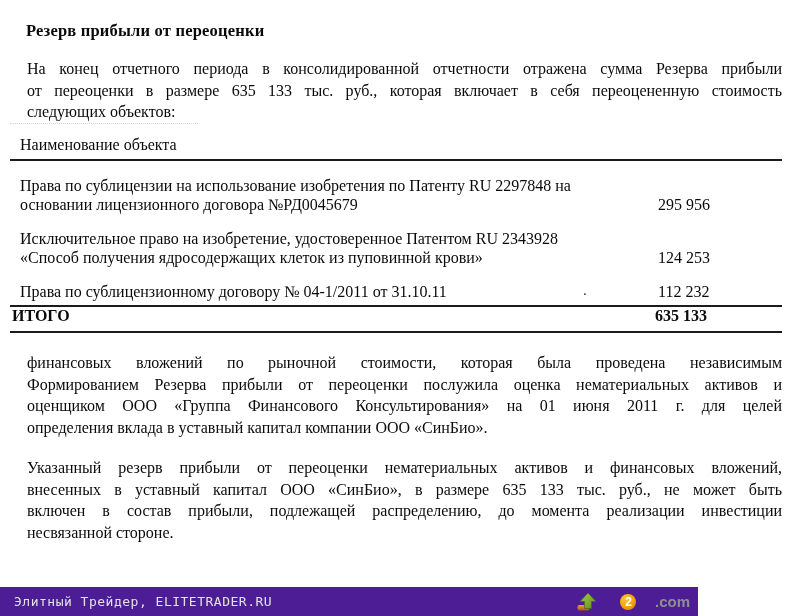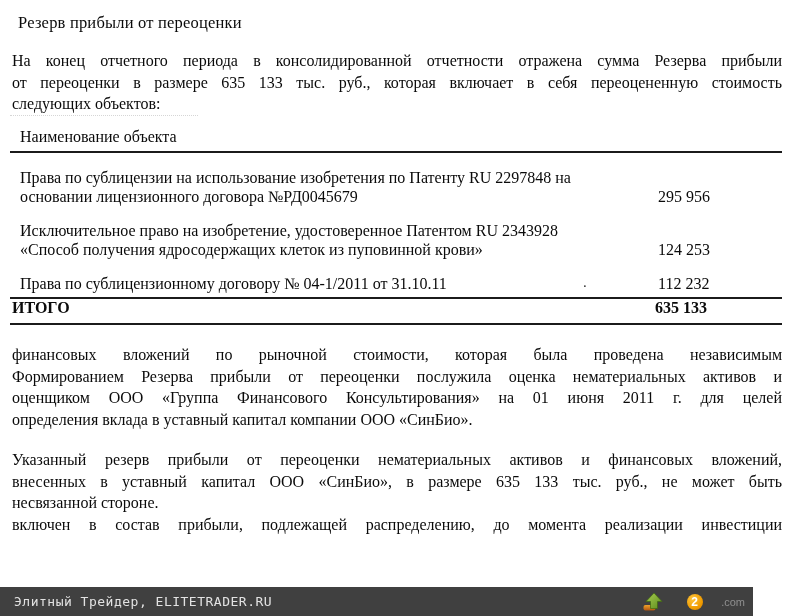--- a/index.html
+++ b/index.html
@@ -1,22 +1,22 @@
 <!DOCTYPE html>
 <html><head>
 <meta charset="utf-8">
 <style>
   html,body{margin:0;padding:0;}
   body{
     width:797px;height:616px;position:relative;overflow:hidden;background:#ffffff;
     font-family:"Liberation Serif","DejaVu Serif",serif;color:#0a0a0a;
   }
   .page{padding:5px 15px 0 10px;}
-  .doc-title{font-size:16.5px;font-weight:normal;margin:8px;letter-spacing:0.2px;}
-  .para{margin:17px 0 0 2px;font-size:16px;line-height:21.5px;}
+  .doc-title{font-size:16.5px;font-weight:bold;margin:16px;letter-spacing:0.2px;}
+  .para{margin:17px 0 0 17px;font-size:16px;line-height:21.5px;}
   .para.p2{margin-top:19px;}
   .pl{display:block;text-align:left;}
   .pl.j{text-align:justify;text-align-last:justify;}
   .tbl{margin-top:12px;position:relative;}
   .artifact-line{position:absolute;top:-12px;left:0;width:188px;border-top:1px dotted #d6d6d6;}
   .trow{display:flex;align-items:flex-end;}
   .trow.head{align-items:flex-start;}
   .cell-name{flex:0 0 585px;box-sizing:border-box;padding-left:10px;white-space:pre-line;
              font-size:16px;line-height:18.5px;}
   .cell-val{flex:1;box-sizing:border-box;padding-left:63px;font-size:16px;line-height:18.5px;}
@@ -27,38 +27,38 @@
   .rule.mid{margin-top:3px;}
   .rule.bottom{margin-top:6px;}
   .trow.r1{margin-top:20px;}
   .trow.r2,.trow.r3,.trow.r4{margin-top:16px;}
   .trow.r4{position:relative;}
   .trow.total{font-weight:bold;}
   .total .cell-name{padding-left:2px;white-space:normal;}
   .total .cell-val{padding-left:60px;}
   .stray-dot{position:absolute;left:573px;bottom:3px;font-size:15px;color:#333;}
   .footer{
-    position:absolute;left:0;bottom:0;width:753px;height:29px;background:#404040;
+    position:absolute;left:0;bottom:0;width:698px;height:29px;background:#4c1d95;
     display:flex;align-items:center;justify-content:space-between;
     padding:0 8px 0 14px;box-sizing:border-box;
   }
   .footer-text{
     font-family:"DejaVu Sans Mono",monospace;font-size:13px;letter-spacing:0.5px;color:#e2e2e2;
   }
   .clip2net{display:flex;align-items:center;text-decoration:none;cursor:pointer;
     font-family:"Liberation Sans","DejaVu Sans",sans-serif;}
   .c2n-arrow{margin-right:4px;}
   .c2n-clip,.c2n-net{color:#ffffff;font-weight:bold;font-size:11px;margin-top:44px;}
   .c2n-two{
     width:16px;height:16px;border-radius:50%;margin:0 1px;
     background:radial-gradient(circle at 35% 30%,#ffc53d,#f09c00 62%,#d27a00);
     color:#ffffff;font-weight:bold;font-size:12px;line-height:16px;
     display:inline-flex;align-items:center;justify-content:center;
   }
-  .c2n-com{color:#8f8f8f;font-weight:normal;font-size:11px;margin-left:1px;}
+  .c2n-com{color:#8f8f8f;font-weight:bold;font-size:15px;margin-left:1px;}
 </style>
 </head>
 <body>
 
 <div class="page">
 
   <h1 class="doc-title">Резерв прибыли от переоценки</h1>
 
   <p class="para">
     <span class="pl j">На конец отчетного периода в консолидированной отчетности отражена сумма Резерва прибыли</span>
@@ -104,22 +104,22 @@
   <p class="para p2">
     <span class="pl j">финансовых вложений по рыночной стоимости, которая была проведена независимым</span>
     <span class="pl j">Формированием Резерва прибыли от переоценки послужила оценка  нематериальных активов и</span>
     <span class="pl j">оценщиком ООО «Группа Финансового Консультирования» на 01 июня 2011 г. для целей</span>
     <span class="pl">определения вклада в уставный капитал компании ООО «СинБио».</span>
   </p>
 
   <p class="para p2">
     <span class="pl j">Указанный резерв прибыли от переоценки нематериальных активов и финансовых вложений,</span>
     <span class="pl j">внесенных в уставный капитал ООО «СинБио», в размере 635 133 тыс. руб., не может быть</span>
+    <span class="pl j">включен в состав прибыли, подлежащей распределению,  до момента реализации инвестиции</span>
     <span class="pl">несвязанной стороне.</span>
-    <span class="pl j">включен в состав прибыли, подлежащей распределению,  до момента реализации инвестиции</span>
   </p>
 
 </div>
 
 <div class="footer">
   <span class="footer-text">Элитный Трейдер, ELITETRADER.RU</span>
 
   <a class="clip2net">
     <svg class="c2n-arrow" width="20" height="20" viewBox="0 0 20 20" xmlns="http://www.w3.org/2000/svg">
       <defs>

